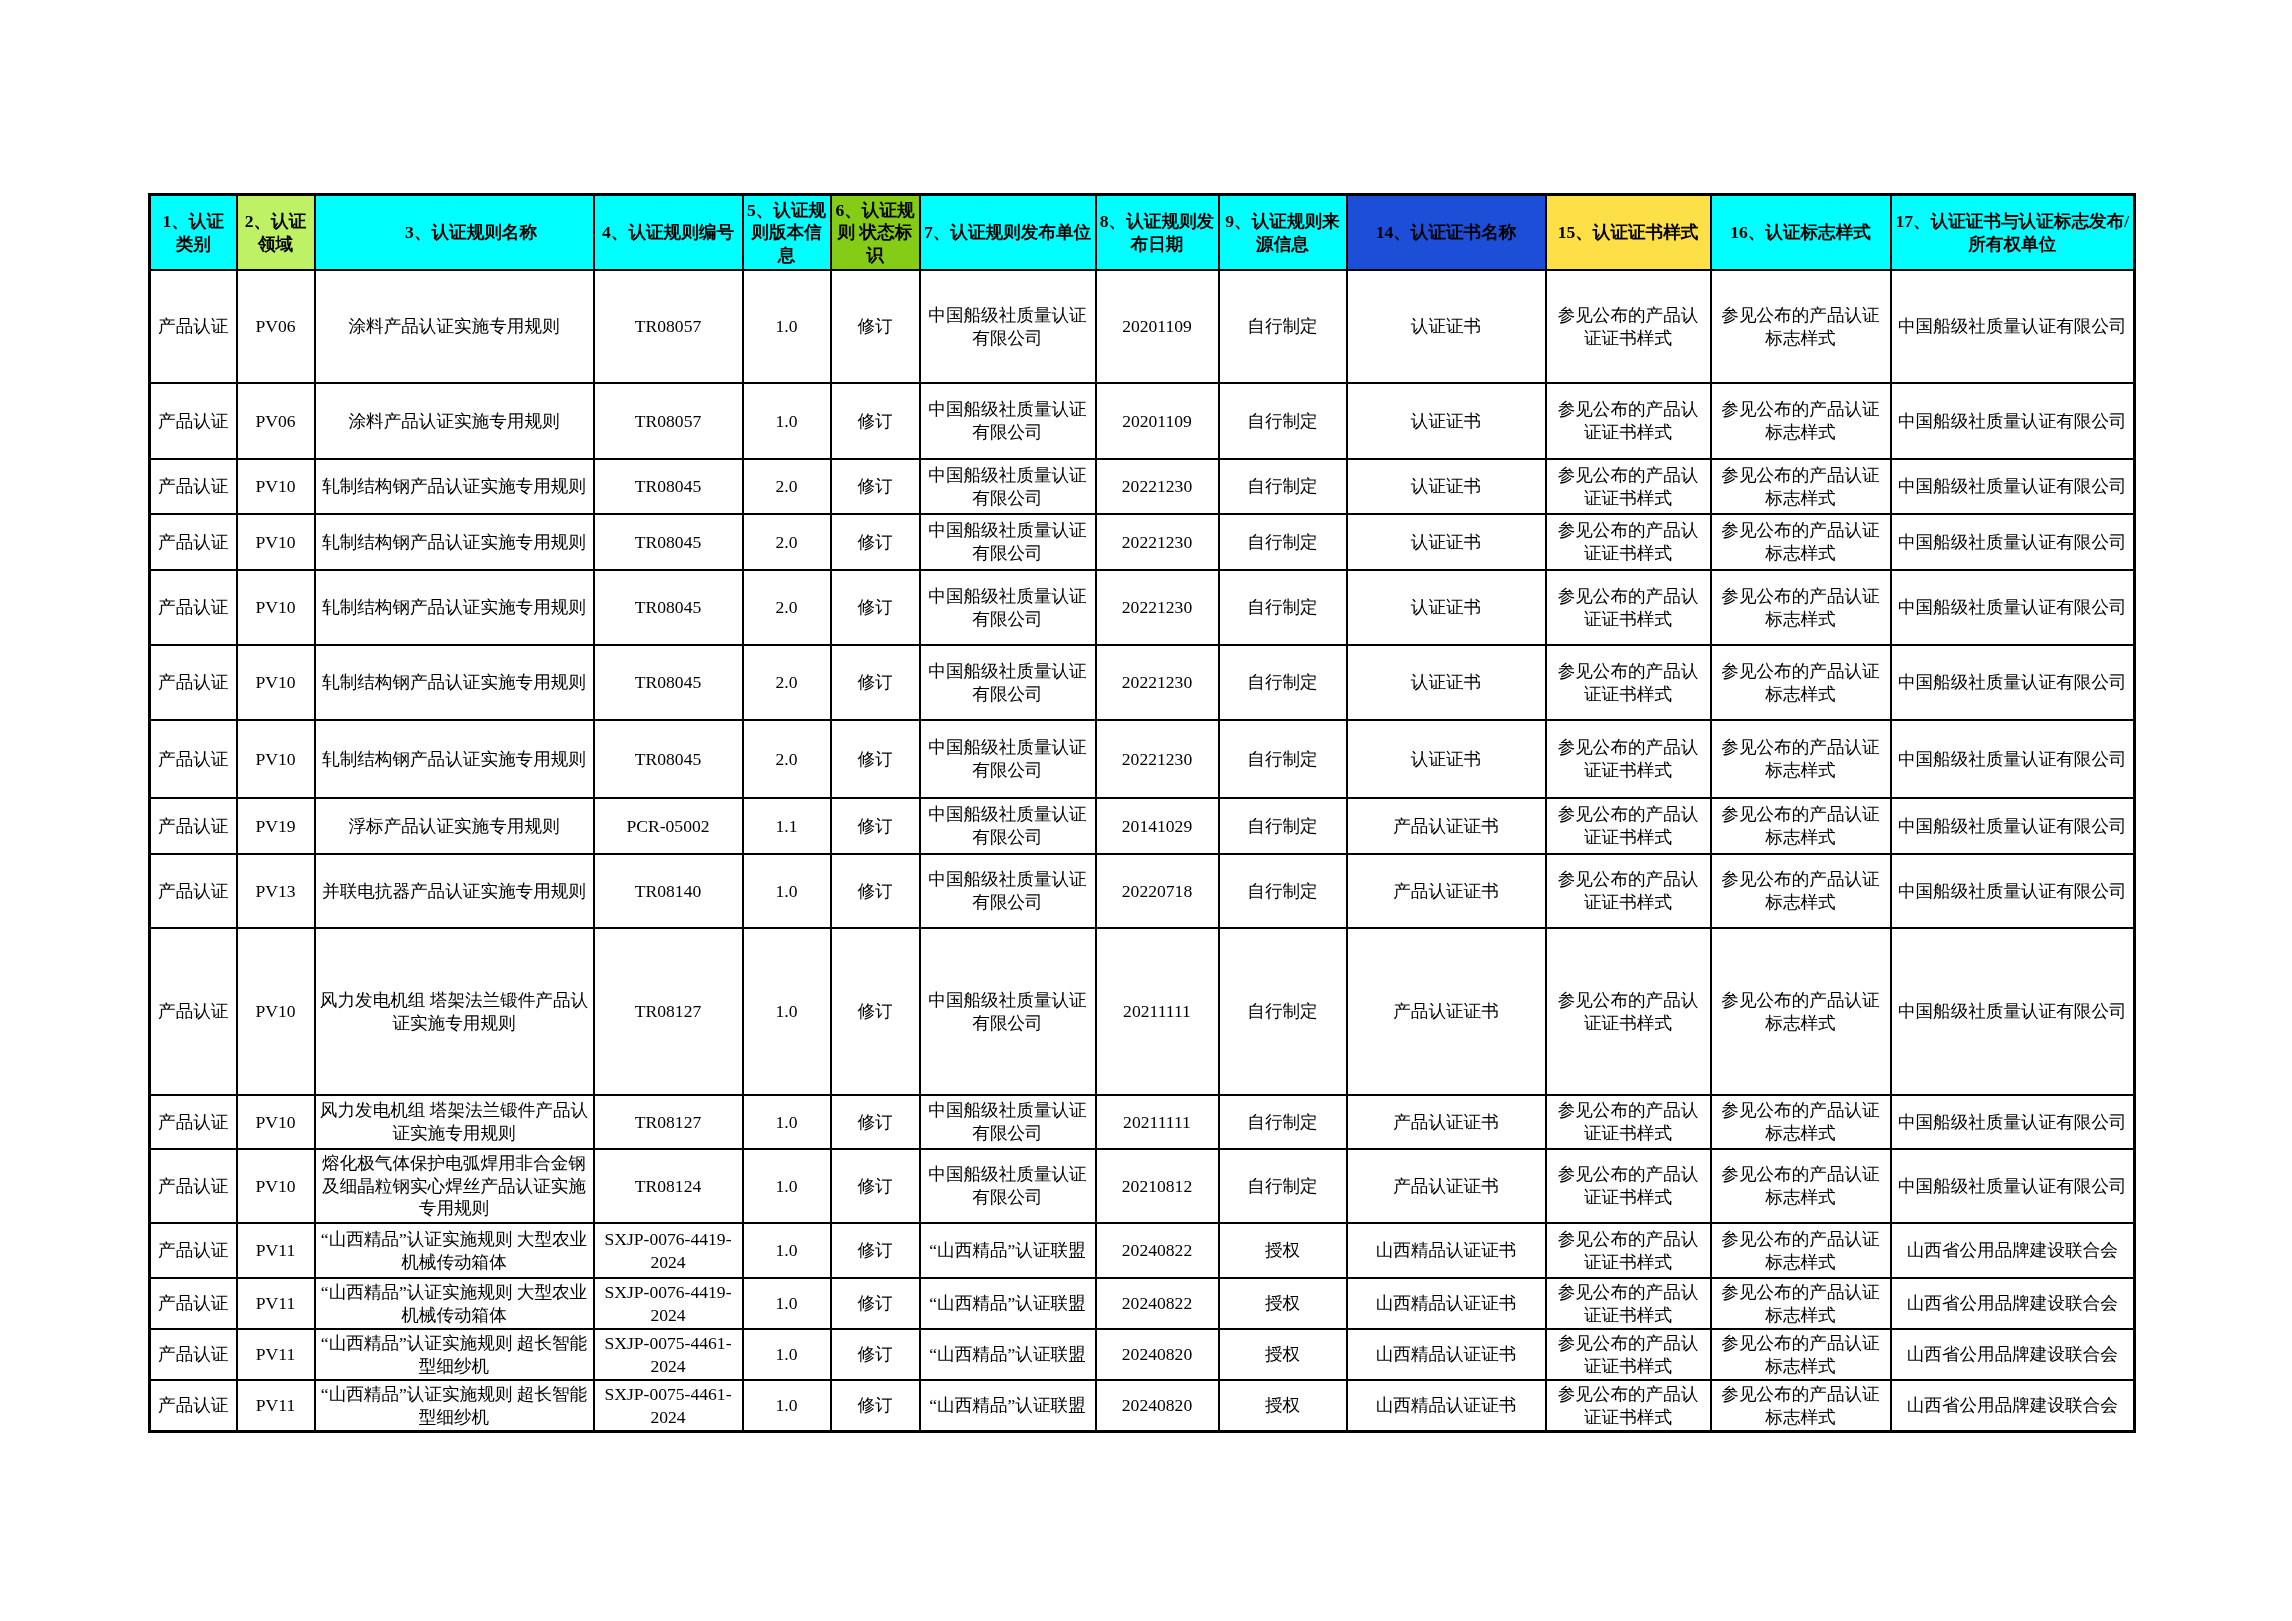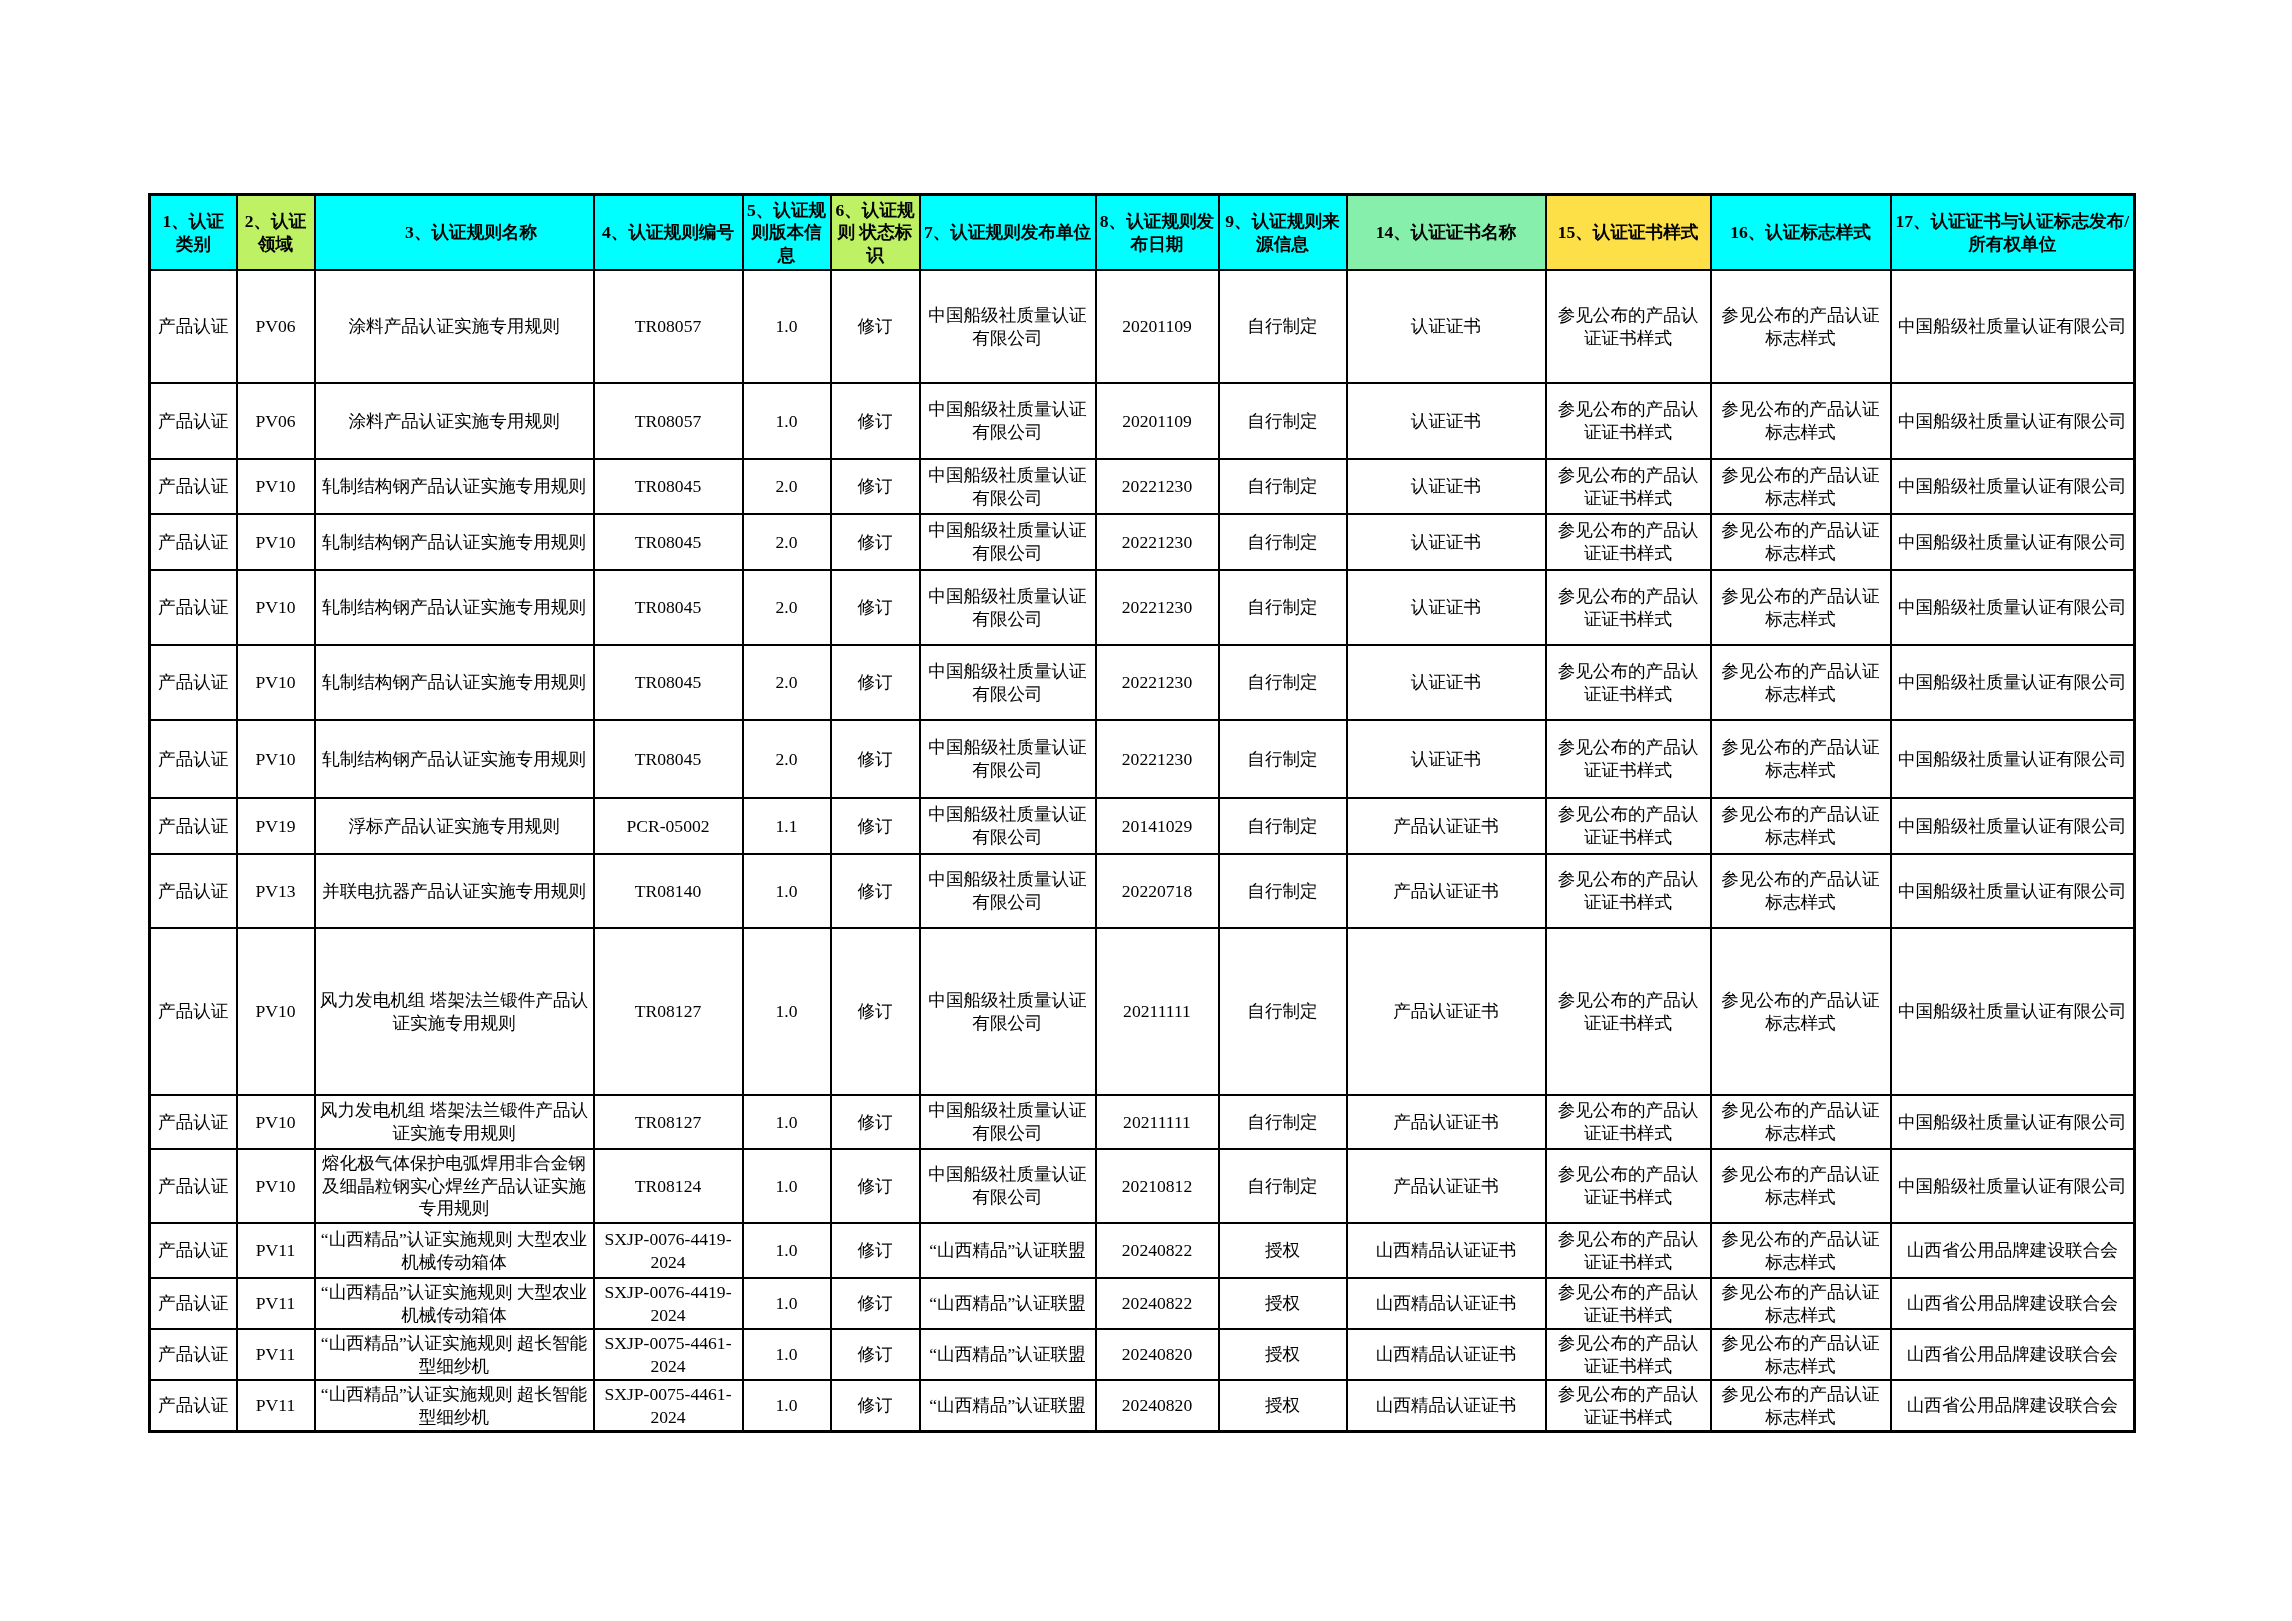--- a/index.html
+++ b/index.html
@@ -60,25 +60,25 @@
         <col style="width: 180px;">
         <col style="width: 244px;">
       </colgroup>
     <thead>
       <tr>
           <th style="background: rgb(0, 255, 255); margin-top: 12px;">1、认证类别</th>
           <th style="background: #bef264;">2、认证领域</th>
           <th style="background: rgb(0, 255, 255); padding-left: 37px;">3、认证规则名称</th>
           <th style="background: rgb(0, 255, 255);">4、认证规则编号</th>
           <th style="background: rgb(0, 255, 255);">5、认证规则版本信息</th>
-          <th style="background: #bef264;">6、认证规则 状态标识</th>
+          <th style="background: #84cc16;">6、认证规则 状态标识</th>
           <th style="background: rgb(0, 255, 255); margin-top: 8px;">7、认证规则发布单位</th>
           <th style="background: rgb(0, 255, 255);">8、认证规则发布日期</th>
           <th style="background: rgb(0, 255, 255);">9、认证规则来源信息</th>
-          <th style="background: #86efac;">14、认证证书名称</th>
+          <th style="background: #1d4ed8;">14、认证证书名称</th>
           <th style="background: #fde047; margin-left: 8px;">15、认证证书样式</th>
           <th style="background: rgb(0, 255, 255);">16、认证标志样式</th>
           <th style="background: rgb(0, 255, 255);">17、认证证书与认证标志发布/所有权单位</th>
         </tr>
     </thead>
     <tbody>
         <tr style="height: 113px;">
           <td>产品认证</td>
           <td>PV06</td>
           <td>涂料产品认证实施专用规则</td>

